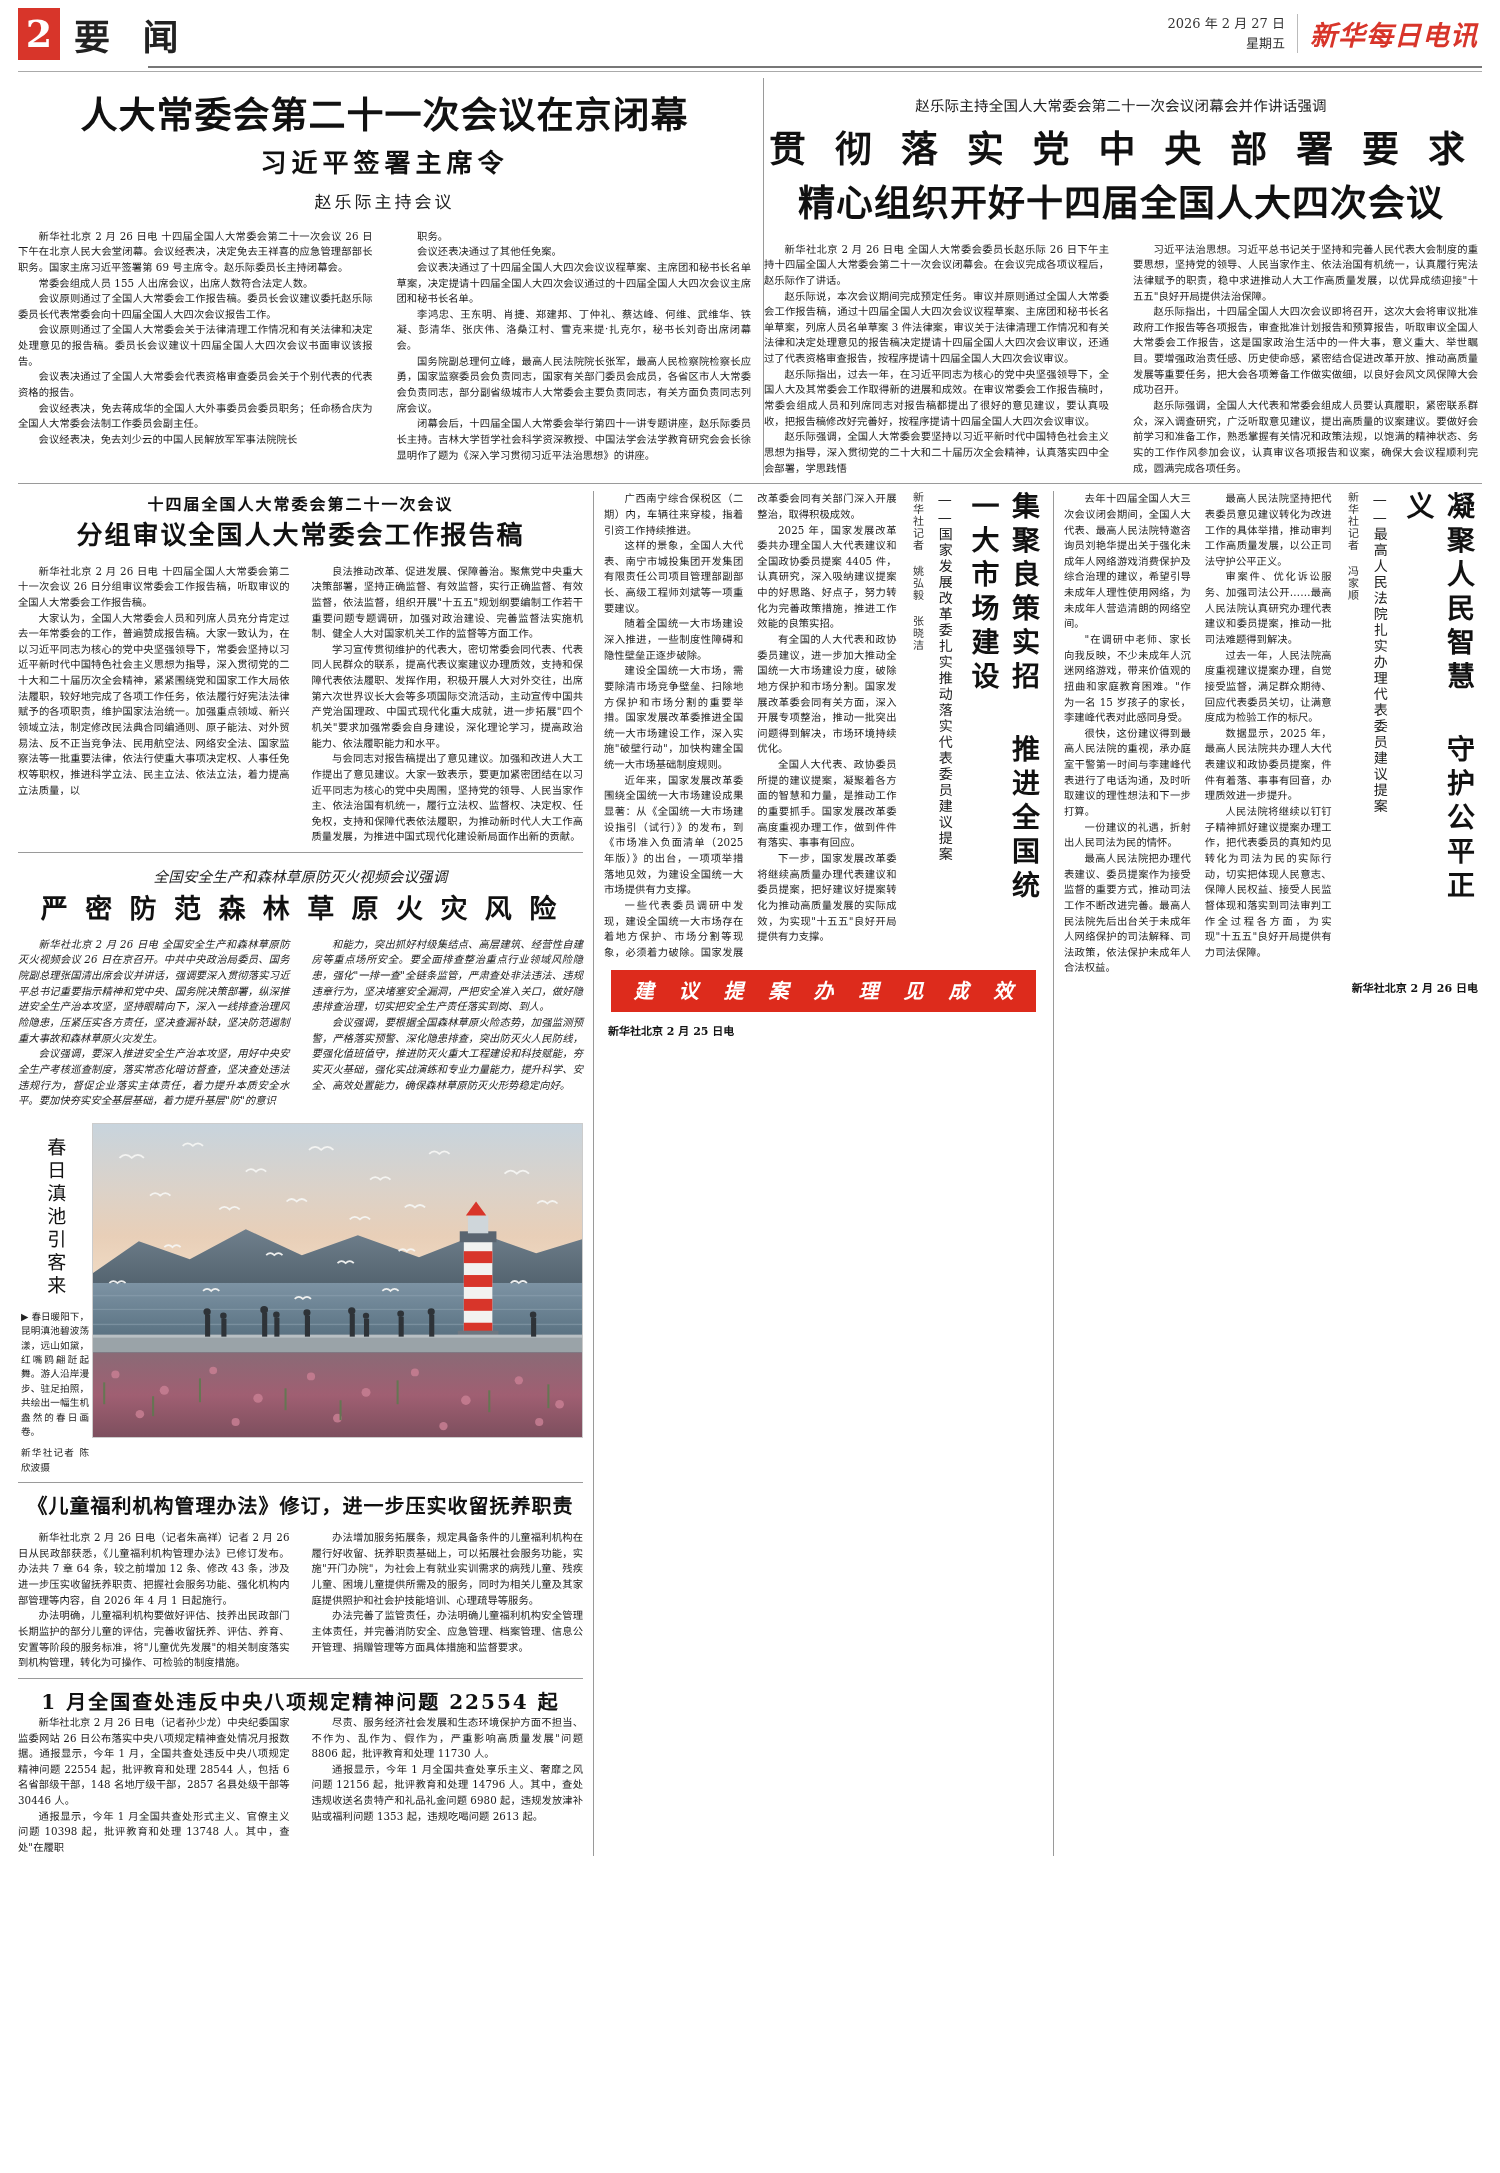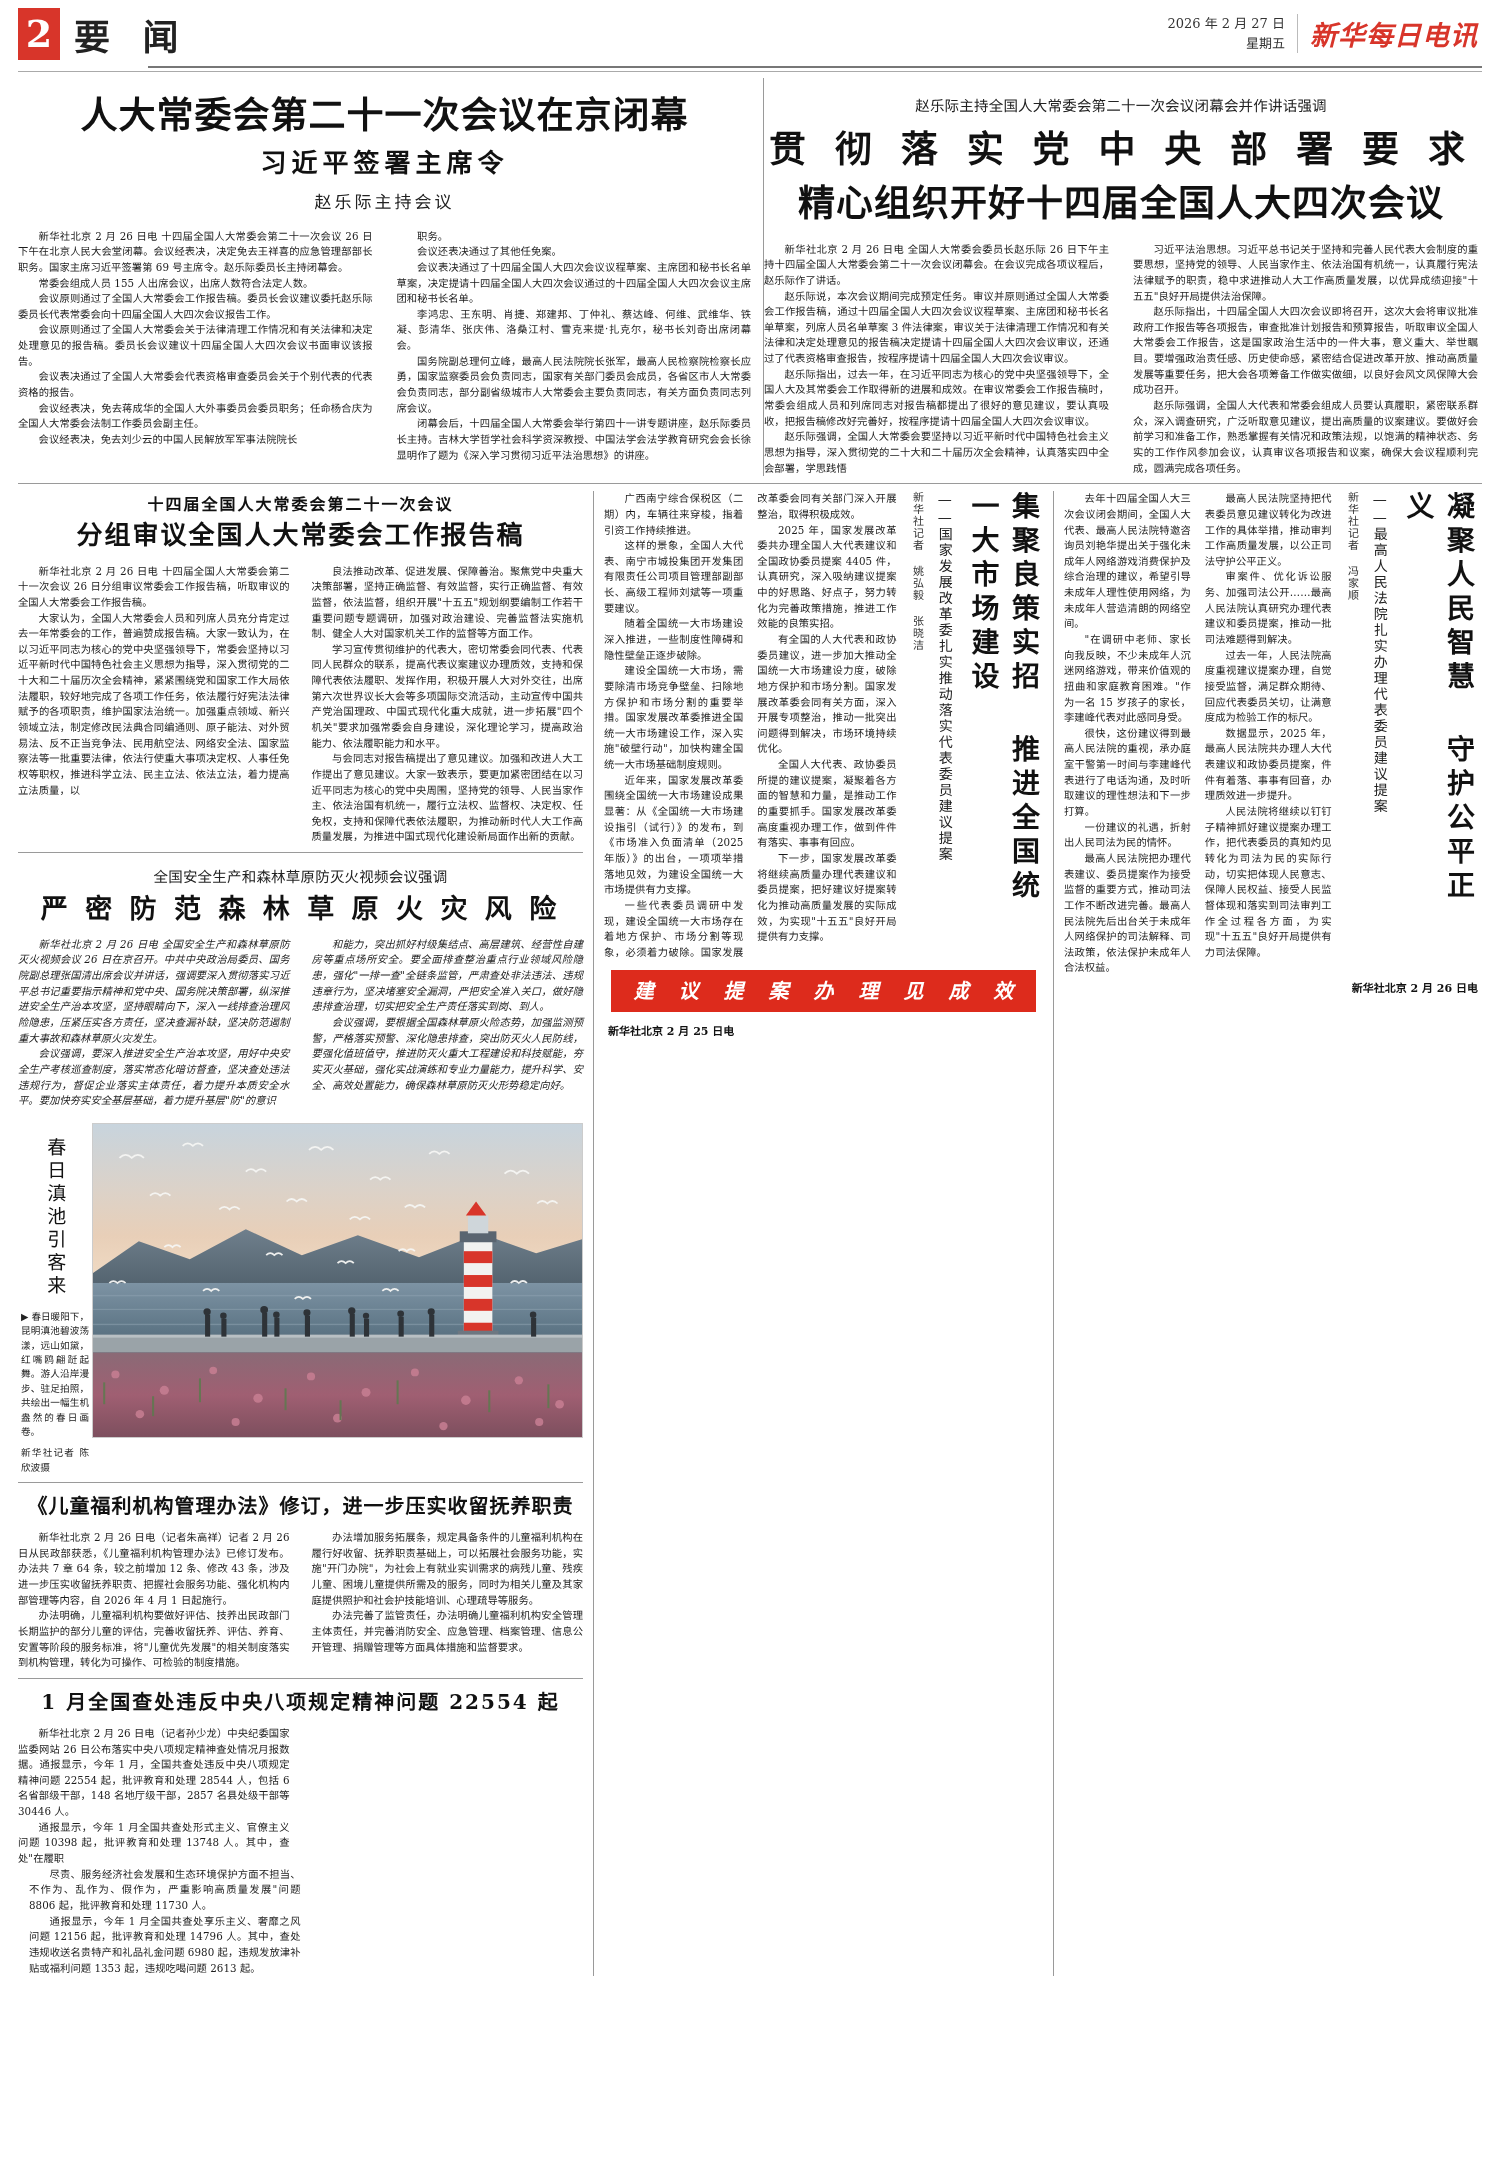--- a/index.html
+++ b/index.html
@@ -334,21 +334,21 @@
             <p>良法推动改革、促进发展、保障善治。聚焦党中央重大决策部署，坚持正确监督、有效监督，实行正确监督、有效监督，依法监督，组织开展"十五五"规划纲要编制工作若干重要问题专题调研，加强对政治建设、完善监督法实施机制、健全人大对国家机关工作的监督等方面工作。</p>
             <p>学习宣传贯彻维护的代表大，密切常委会同代表、代表同人民群众的联系，提高代表议案建议办理质效，支持和保障代表依法履职、发挥作用，积极开展人大对外交往，出席第六次世界议长大会等多项国际交流活动，主动宣传中国共产党治国理政、中国式现代化重大成就，进一步拓展"四个机关"要求加强常委会自身建设，深化理论学习，提高政治能力、依法履职能力和水平。</p>
             <p>与会同志对报告稿提出了意见建议。加强和改进人大工作提出了意见建议。大家一致表示，要更加紧密团结在以习近平同志为核心的党中央周围，坚持党的领导、人民当家作主、依法治国有机统一，履行立法权、监督权、决定权、任免权，支持和保障代表依法履职，为推动新时代人大工作高质量发展，为推进中国式现代化建设新局面作出新的贡献。</p>
           </div>
         </div>
       </div>
 
       <div class="hrule"></div>
 
       <div>
-        <div class="hl-shoulder" style="margin-top:14px;">全国安全生产和森林草原防灭火视频会议强调</div>
+        <div class="hl-shoulder" style="margin-top:14px;font-style:italic;">全国安全生产和森林草原防灭火视频会议强调</div>
         <div class="hl-lg" style="font-size:27px; letter-spacing:4px; margin-top:6px;">严 密 防 范 森 林 草 原 火 灾 风 险</div>
         <div style="display:flex; margin-top:11px;font-style:italic;">
           <div class="body-text" style="width:50%; padding-right:11px; box-sizing:border-box;">
             <p class="lead">新华社北京 2 月 26 日电 全国安全生产和森林草原防灭火视频会议 26 日在京召开。中共中央政治局委员、国务院副总理张国清出席会议并讲话，强调要深入贯彻落实习近平总书记重要指示精神和党中央、国务院决策部署，纵深推进安全生产治本攻坚，坚持眼睛向下，深入一线排查治理风险隐患，压紧压实各方责任，坚决查漏补缺，坚决防范遏制重大事故和森林草原火灾发生。</p>
             <p>会议强调，要深入推进安全生产治本攻坚，用好中央安全生产考核巡查制度，落实常态化暗访督查，坚决查处违法违规行为，督促企业落实主体责任，着力提升本质安全水平。要加快夯实安全基层基础，着力提升基层"防"的意识</p>
           </div>
           <div class="body-text" style="width:50%; padding-left:11px; box-sizing:border-box;">
             <p>和能力，突出抓好村级集结点、高层建筑、经营性自建房等重点场所安全。要全面排查整治重点行业领域风险隐患，强化"一排一查"全链条监管，严肃查处非法违法、违规违章行为，坚决堵塞安全漏洞，严把安全准入关口，做好隐患排查治理，切实把安全生产责任落实到岗、到人。</p>
             <p>会议强调，要根据全国森林草原火险态势，加强监测预警，严格落实预警、深化隐患排查，突出防灭火人民防线，要强化值班值守，推进防灭火重大工程建设和科技赋能，夯实灭火基础，强化实战演练和专业力量能力，提升科学、安全、高效处置能力，确保森林草原防灭火形势稳定向好。</p>
           </div>
@@ -505,21 +505,21 @@
             <p>办法增加服务拓展条，规定具备条件的儿童福利机构在履行好收留、抚养职责基础上，可以拓展社会服务功能，实施"开门办院"，为社会上有就业实训需求的病残儿童、残疾儿童、困境儿童提供所需及的服务，同时为相关儿童及其家庭提供照护和社会护技能培训、心理疏导等服务。</p>
             <p>办法完善了监管责任，办法明确儿童福利机构安全管理主体责任，并完善消防安全、应急管理、档案管理、信息公开管理、捐赠管理等方面具体措施和监督要求。</p>
           </div>
         </div>
       </div>
 
       <div class="hrule"></div>
 
       <div>
         <div class="small-caps-title" style="margin-top:4px; letter-spacing:2px;">1 月全国查处违反中央八项规定精神问题 22554 起</div>
-        <div style="display:flex; margin-top:11px;flex-direction:column;">
+        <div style="display:flex; ">
           <div class="body-text" style="width:50%; padding-right:11px; box-sizing:border-box;">
             <p class="lead">新华社北京 2 月 26 日电（记者孙少龙）中央纪委国家监委网站 26 日公布落实中央八项规定精神查处情况月报数据。通报显示，今年 1 月，全国共查处违反中央八项规定精神问题 22554 起，批评教育和处理 28544 人，包括 6 名省部级干部，148 名地厅级干部，2857 名县处级干部等 30446 人。</p>
             <p>通报显示，今年 1 月全国共查处形式主义、官僚主义问题 10398 起，批评教育和处理 13748 人。其中，查处"在履职</p>
           </div>
           <div class="body-text" style="width:50%; padding-left:11px; box-sizing:border-box;">
             <p>尽责、服务经济社会发展和生态环境保护方面不担当、不作为、乱作为、假作为，严重影响高质量发展"问题 8806 起，批评教育和处理 11730 人。</p>
             <p>通报显示，今年 1 月全国共查处享乐主义、奢靡之风问题 12156 起，批评教育和处理 14796 人。其中，查处违规收送名贵特产和礼品礼金问题 6980 起，违规发放津补贴或福利问题 1353 起，违规吃喝问题 2613 起。</p>
           </div>
         </div>
       </div>

